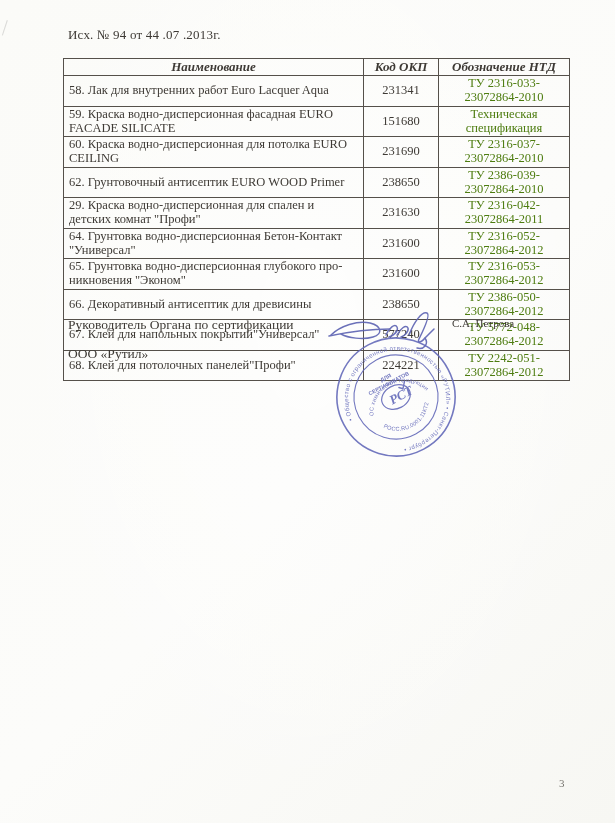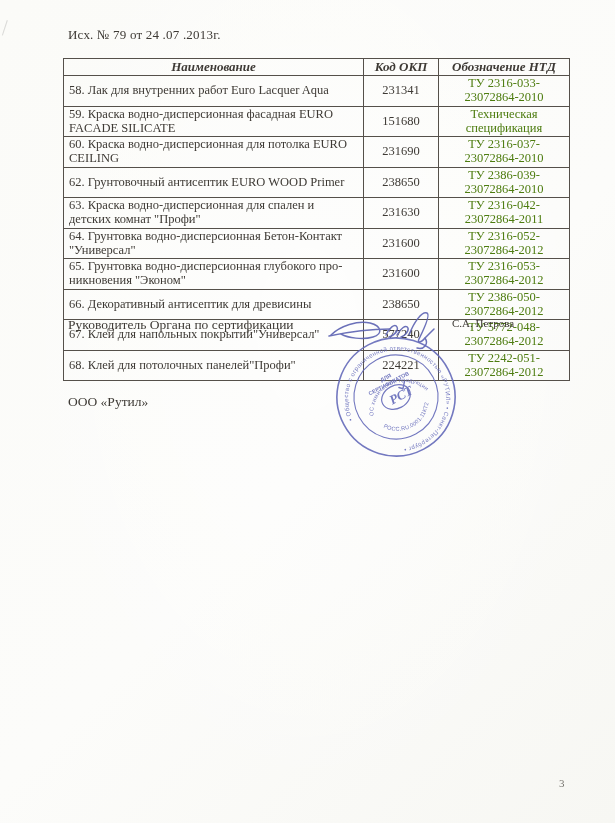--- a/index.html
+++ b/index.html
@@ -28,34 +28,34 @@
   table.doc{border:1.5px solid #4a4641;}
   table.doc thead th{
     font-weight:bold;font-style:italic;text-align:center;
     font-size:13px;padding:1px 2px;
   }
   td.c-name{text-align:left;}
   td.c-okp{text-align:center;}
   td.c-ntd{text-align:center;color:#4d7c0f;}
 
   .sig-role{left:68px;top:317px;font-size:13.5px;}
-  .sig-org{left:68px;top:346px;font-size:13.5px;margin-top:48px;}
+  .sig-org{left:68px;top:346px;font-size:13.5px;}
   .sig-name{left:452px;top:317px;font-size:11px;}
 
   .signature-svg{left:328px;top:304px;}
   .stamp-svg{left:330px;top:331px;opacity:.88;}
 
   .page-num{left:559px;top:777px;font-size:11px;color:#77756f;}
 </style>
 </head>
 <body>
 
 <div class="abs scan-mark"></div>
 
-<div class="abs ref-line">Исх. № 79 от  24 .07 .2013г.</div>
+<div class="abs ref-line">Исх. № 94 от  44 .07 .2013г.</div>
 
 <table class="doc">
   <colgroup>
     <col style="width:300px">
       <col style="width:75px">
       <col style="width:131px">
   </colgroup>
   <thead>
     <tr>
       <th>Наименование</th>
@@ -78,21 +78,21 @@
         <td class="c-name">60. Краска водно-дисперсионная  для потолка EURO CEILING</td>
         <td class="c-okp">231690</td>
         <td class="c-ntd">ТУ 2316-037-23072864-2010</td>
       </tr>
       <tr>
         <td class="c-name">62. Грунтовочный антисептик  EURO WOOD Primer</td>
         <td class="c-okp">238650</td>
         <td class="c-ntd">ТУ 2386-039-23072864-2010</td>
       </tr>
       <tr>
-        <td class="c-name">63. Краска водно-дисперсионная  для спален и детских комнат "Профи"</td>
+        <td class="c-name">29. Краска водно-дисперсионная  для спален и детских комнат "Профи"</td>
         <td class="c-okp">231630</td>
         <td class="c-ntd">ТУ 2316-042-23072864-2011</td>
       </tr>
       <tr>
         <td class="c-name">64. Грунтовка водно-дисперсионная Бетон-Контакт "Универсал"</td>
         <td class="c-okp">231600</td>
         <td class="c-ntd">ТУ 2316-052-23072864-2012</td>
       </tr>
       <tr>
         <td class="c-name">65. Грунтовка водно-дисперсионная глубокого про­никновения "Эконом"</td>

